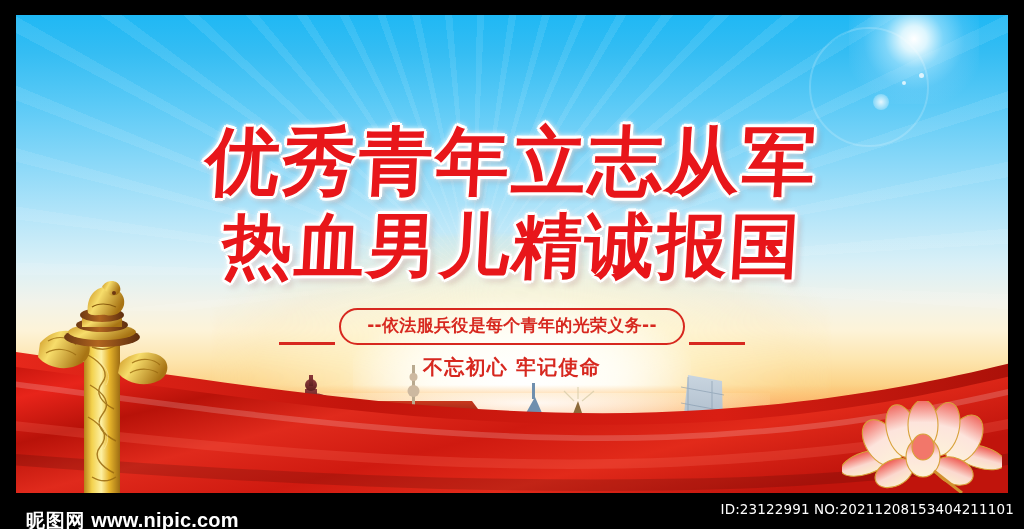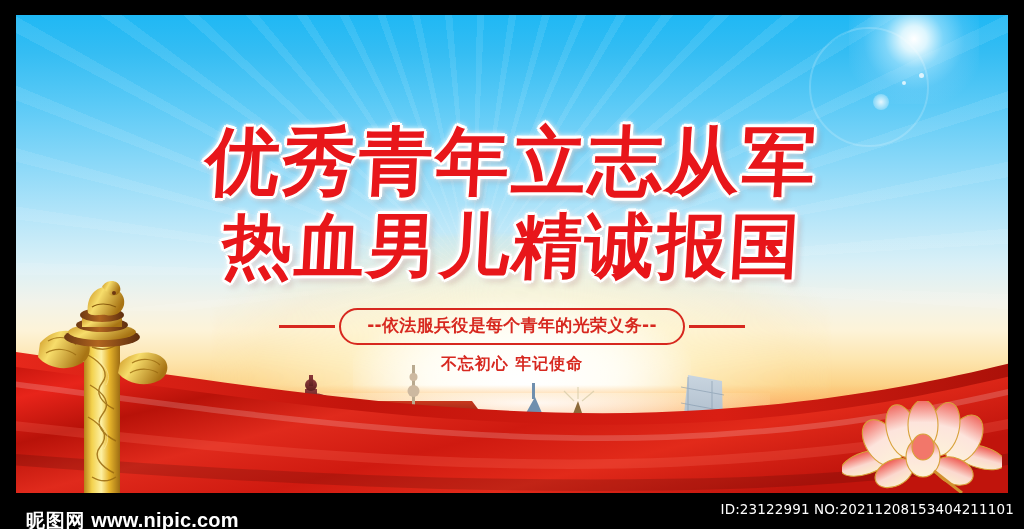--- a/index.html
+++ b/index.html
@@ -114,33 +114,33 @@
       2px 2px 0 #fff, -2px 2px 0 #fff, 2px -2px 0 #fff, -2px -2px 0 #fff,
       4px 4px 7px rgba(120,20,10,.30);
     transform:skewX(-3deg);
   }
   .title-1{ font-size:74px; }
   .title-2{ font-size:70px; margin-top:10px; }
 
   
   .slogan-row{
     position:absolute; left:0; right:0; top:293px; z-index:9;
-    display:flex; align-items:center; justify-content:center; gap:4px;
+    display:flex; align-items:flex-end; justify-content:center; gap:4px;
   }
   .sl-line{ width:56px; height:3px; background:#d7281f; }
   .sl-box{
     border:2.5px solid #d7281f; border-radius:22px;
     padding:4px 26px 6px;
     color:#d7281f; font-size:17px; font-weight:700; letter-spacing:.02em;
     white-space:nowrap;
     font-family:"DejaVu Sans","Liberation Sans",sans-serif;
   }
   .sub-slogan{
     position:absolute; left:0; right:0; top:339px; z-index:9;
-    text-align:center; color:#d7281f; font-size:16px; font-weight:700;
+    text-align:center; color:#d7281f; font-size:20px; font-weight:700;
     letter-spacing:.06em;
     font-family:"DejaVu Sans","Liberation Sans",sans-serif;
     text-shadow:0 0 3px rgba(255,255,255,.9);
   }
 
   
   .ribbon{
     position:absolute; left:-2%; bottom:-2px; width:104%; height:34%;
     z-index:6;
   }

